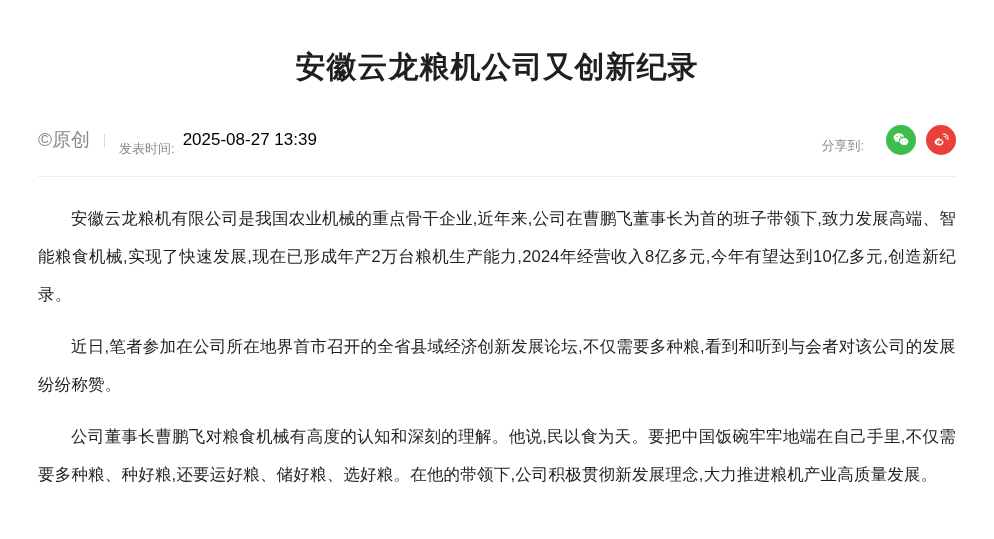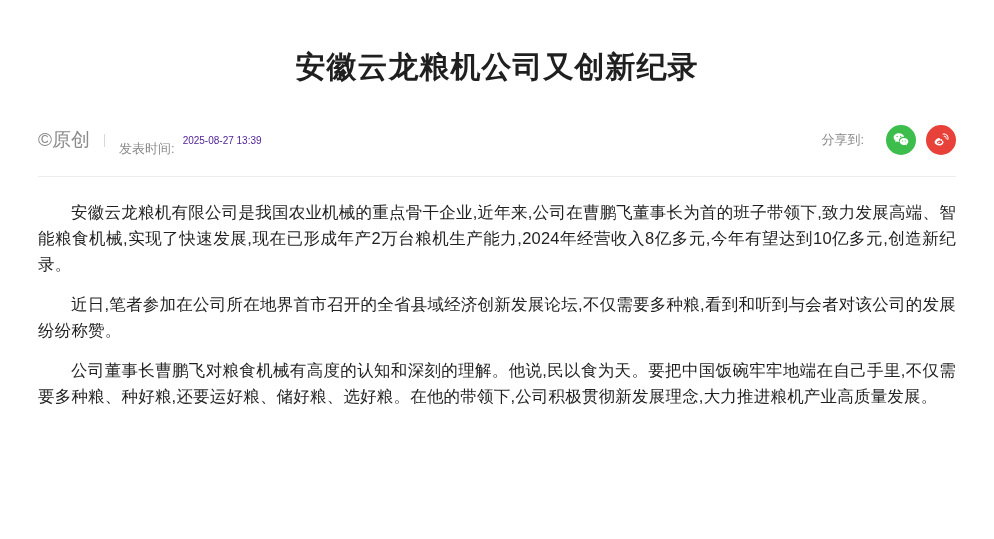--- a/index.html
+++ b/index.html
@@ -51,27 +51,27 @@
     height: 13px;
     background: #d8d8d8;
     margin: 0 14px;
   }
   .meta-publish-label {
     color: #8a8a8a;
     font-size: 13px;
     margin-top: 18px;
   }
   .meta-time {
-    color: #4c1d95;
-    font-size: 10px;
+    color: #000000;
+    font-size: 17px;
     margin-left: 8px;
   }
   .share-group {
     display: flex;
-    align-items: center;
+    align-items: flex-end;
   }
   .share-label {
     font-size: 13px;
     color: #8a8a8a;
     margin-right: 12px;
   }
   .share-btn {
     width: 30px;
     height: 30px;
     border-radius: 50%;
@@ -88,21 +88,21 @@
     height: 1px;
     background: #ededed;
     margin: 18px 10px 0 10px;
   }
   .body-text {
     padding: 0 10px;
     margin-top: 22px;
   }
   .body-text p {
     font-size: 16.5px;
-    line-height: 26px;
+    line-height: 38px;
     color: #1f1f1f;
     margin: 0 0 14px 0;
     text-indent: 2em;
     text-align: justify;
     letter-spacing: 0.2px;
   }
 </style>
 </head>
 <body>
 

